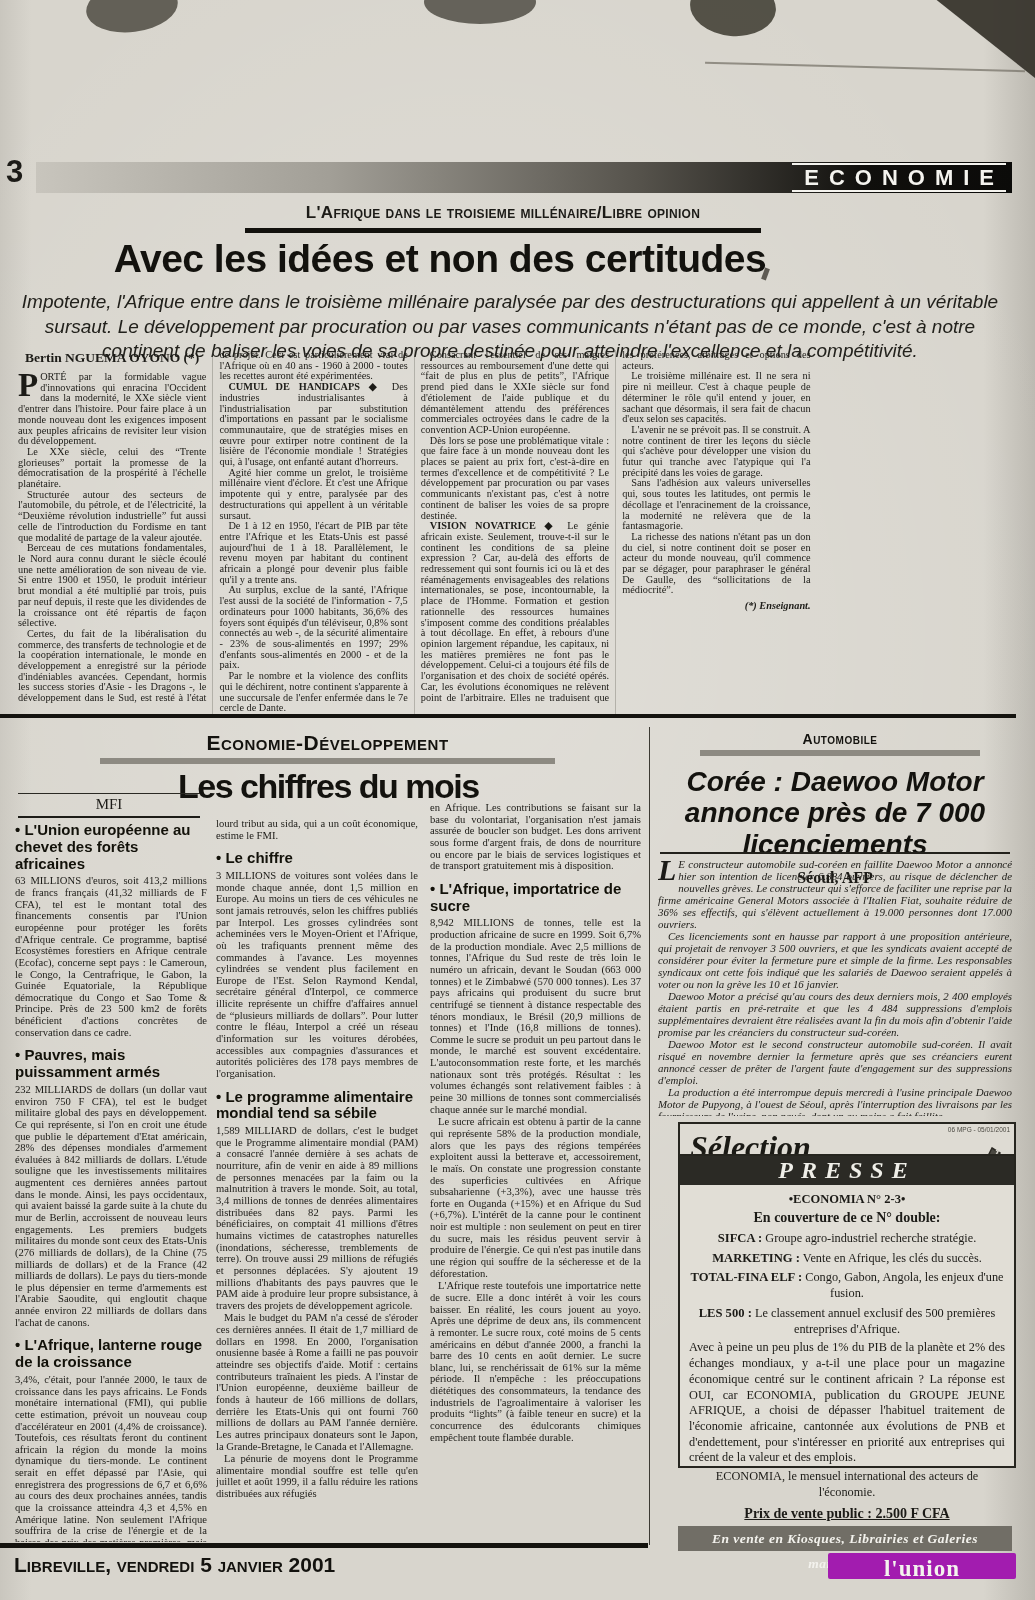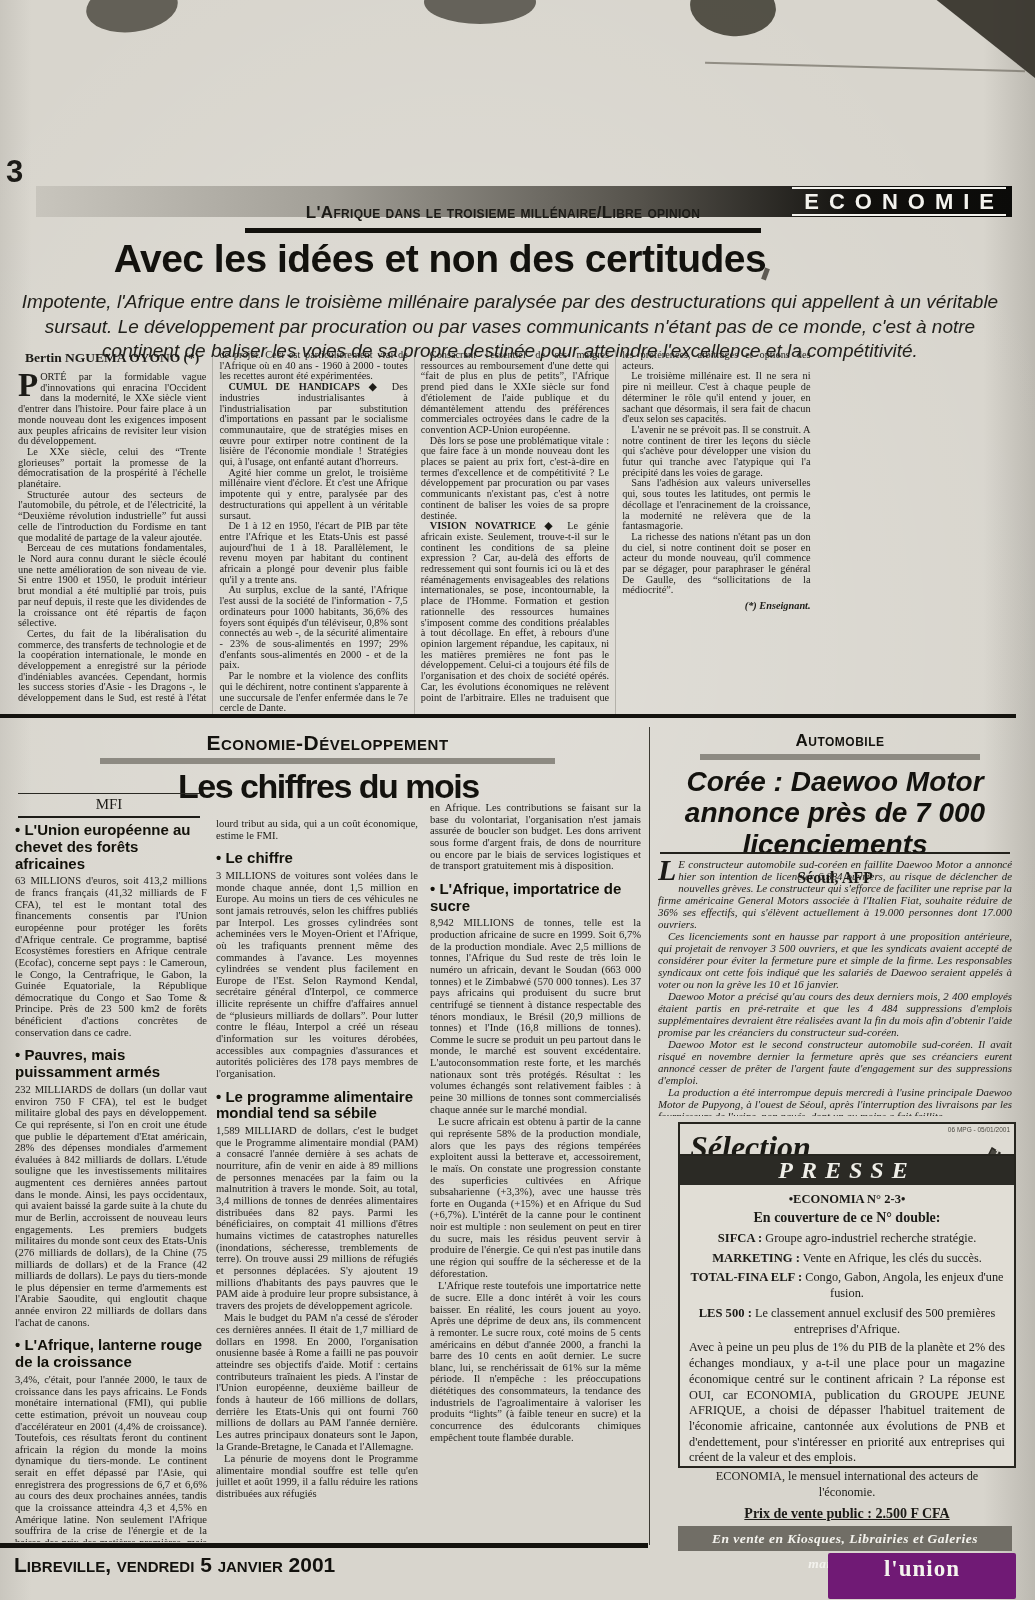--- a/index.html
+++ b/index.html
@@ -17,21 +17,21 @@
   .tear{position:absolute;border-radius:50%;}
   .t1{left:86px;top:-18px;width:92px;height:50px;background:#56534a;transform:rotate(-7deg);opacity:.9;}
   .t2{left:424px;top:-20px;width:112px;height:44px;background:#504d45;opacity:.85;}
   .t3{left:690px;top:-22px;width:86px;height:58px;background:#454239;transform:rotate(5deg);opacity:.9;}
   .corner{position:absolute;right:0;top:0;width:120px;height:78px;background:#343129;clip-path:polygon(18% 0,100% 0,100% 100%);opacity:.92;}
   .scratch{position:absolute;right:10px;top:66px;width:320px;height:2px;background:#726e64;transform:rotate(1.5deg);opacity:.7;}
   .speck1{left:763px;top:268px;width:5px;height:12px;background:#3e3b33;transform:rotate(20deg);position:absolute;opacity:.8;}
   
   .pagenum{left:6px;top:154px;font-family:"Liberation Sans",sans-serif;font-weight:bold;font-size:31px;}
   .eco-banner{left:36px;top:162px;width:976px;height:31px;display:flex;align-items:center;justify-content:flex-end;
-    background:linear-gradient(90deg,#c8c5bd 0%,#a29f97 30%,#55524b 62%,#100f0c 85%,#0b0b09 100%);margin-top:24px;}
+    background:linear-gradient(90deg,#c8c5bd 0%,#a29f97 30%,#55524b 62%,#100f0c 85%,#0b0b09 100%);}
   .eco-banner .lbl{font-family:"Liberation Sans",sans-serif;font-weight:bold;font-size:22px;letter-spacing:10px;
     color:#f4f3ee;border-top:2px solid #f4f3ee;border-bottom:2px solid #f4f3ee;padding:0 2px 0 12px;margin-right:6px;line-height:25px;}
   .kicker{left:245px;top:203px;width:516px;text-align:center;font-family:"Liberation Sans",sans-serif;
     font-weight:bold;font-size:17px;font-variant:small-caps;letter-spacing:.3px;
     border-bottom:5px solid #12110d;padding-bottom:5px;}
   .headline{left:60px;top:237px;width:760px;text-align:center;font-family:"Liberation Sans",sans-serif;
     font-weight:bold;font-size:39px;letter-spacing:-.5px;color:#13120e;}
   .deck{left:8px;top:290px;width:1004px;text-align:center;font-family:"Liberation Sans",sans-serif;
     font-style:italic;font-size:19px;line-height:1.3;color:#22211c;}
   
@@ -56,21 +56,21 @@
     border-top:1px solid #2a2923;border-bottom:2px solid #1d1c17;padding:2px 0 3px 0;}
   .ncol{font-size:10.6px;line-height:1.1;text-align:justify;overflow:hidden;}
   .ncol p{margin:0 0 1px 0;text-indent:8px;}
   .ncol p.noindent{text-indent:0;}
   .ncol .bhead{font-family:"Liberation Sans",sans-serif;font-weight:bold;font-size:15px;line-height:1.12;
     text-align:left;margin:9px 0 3px 0;color:#121109;}
   .c1{left:15px;top:822px;width:192px;height:720px;}
   .c2{left:216px;top:818px;width:202px;height:724px;}
   .c3{left:430px;top:802px;width:211px;height:740px;}
   
-  .auto-head{left:700px;top:731px;width:280px;font-size:17px;}
+  .auto-head{left:700px;top:731px;width:280px;font-size:14px;}
   .auto-title{left:658px;top:766px;width:354px;text-align:center;font-family:"Liberation Sans",sans-serif;
     font-weight:bold;font-style:italic;font-size:28px;line-height:1.12;color:#13120e;}
   .auto-byline{left:658px;top:828px;width:354px;text-align:center;font-weight:bold;font-size:16px;margin-top:41px;}
   .auto-rule{left:660px;top:852px;width:350px;height:2px;background:#22211b;}
   .auto-body{left:658px;top:858px;width:354px;height:258px;font-style:italic;font-size:10.9px;line-height:1.1;
     text-align:justify;overflow:hidden;}
   .auto-body p{margin:0;text-indent:10px;}
   .auto-body p.noindent{text-indent:0;}
   .dropcapL{float:left;font-size:30px;line-height:24px;font-weight:bold;font-style:italic;padding-right:2px;}
   
@@ -95,21 +95,21 @@
   .ad-item b{font-size:12.6px;}
   .ad-body{text-align:justify;margin-top:2px;}
   .ad-tag{text-align:center;margin-top:3px;}
   .ad-price{text-align:center;font-weight:bold;font-size:14px;text-decoration:underline;margin-top:4px;}
   .ad-foot{left:678px;top:1526px;width:334px;height:25px;background:#716e66;color:#f3f2ed;text-align:center;
     font-style:italic;font-weight:bold;font-size:13.5px;line-height:25px;letter-spacing:.5px;}
   
   .foot-rule{left:0;top:1543px;width:648px;height:5px;background:#14130e;}
   .dateline{left:14px;top:1553px;font-family:"Liberation Sans",sans-serif;font-weight:bold;
     font-variant:small-caps;font-size:21px;color:#13120e;}
-  .union{left:828px;top:1553px;width:188px;height:46px;background:#701a75;color:#f4f3ee;text-align:center;
+  .union{left:828px;top:1553px;width:188px;height:26px;background:#a21caf;color:#f4f3ee;text-align:center;
     font-weight:bold;font-size:23px;line-height:32px;letter-spacing:1px;border-radius:2px;}
 </style>
 </head>
 <body>
 
 <div class="tear t1" data-interactable="false"></div>
 <div class="tear t2" data-interactable="false"></div>
 <div class="tear t3" data-interactable="false"></div>
 <div class="corner" data-interactable="false"></div>
 <div class="scratch" data-interactable="false"></div>

